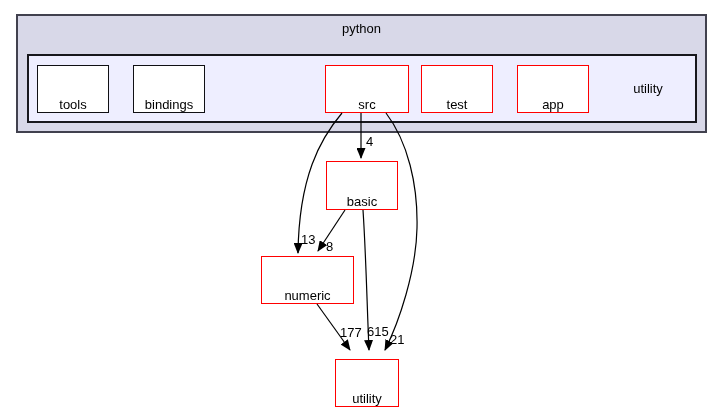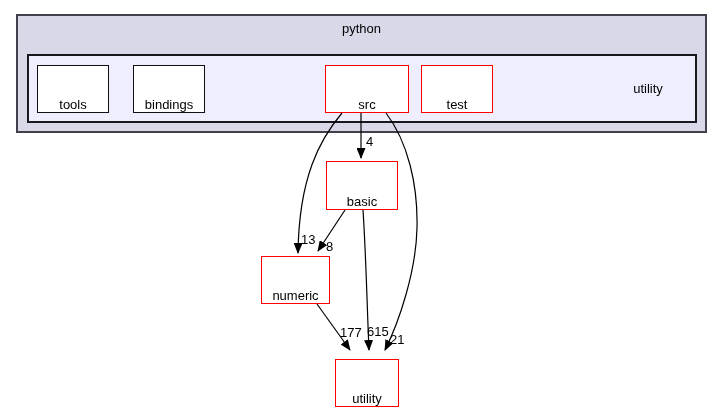--- a/index.html
+++ b/index.html
@@ -38,21 +38,21 @@
   .node.dark{border:1px solid var(--dark-border)}
   .node.red{border:1px solid var(--red-border)}
 
   .n-tools  {left:37px; top:65px}
   .n-toolbox{left:133px;top:65px}
   .n-test   {left:229px;top:65px}
   .n-src    {left:325px;top:65px;width:84px}
   .n-demo   {left:421px;top:65px}
   .n-app    {left:517px;top:65px}
   .n-basic  {left:326px;top:161px;height:49px}
-  .n-numeric{left:261px;top:256px;width:69px}
+  .n-numeric{left:261px;top:256px;width:93px}
   .n-utility{left:335px;top:359px;width:64px}
 
   svg.edges{position:absolute;left:0;top:0;width:723px;height:407px;pointer-events:none}
   svg.edges path.edge{fill:none;stroke:var(--edge);stroke-width:1.2px}
   svg.edges text{font-family:"Liberation Sans",sans-serif;font-size:13px;fill:var(--text);pointer-events:auto}
 </style>
 </head>
 <body>
 
 <div class="canvas">
@@ -67,20 +67,23 @@
     <span>tools</span>
   </div>
   <div class="node dark n-toolbox">
     <span>bindings</span>
   </div>
   <div class="node red n-src">
     <span>src</span>
   </div>
   <div class="node red n-demo">
     <span>test</span>
+  </div>
+  <div class="node red n-app">
+    <span>app</span>
   </div>
   <div class="node red n-basic">
     <span>basic</span>
   </div>
   <div class="node red n-numeric">
     <span>numeric</span>
   </div>
   <div class="node red n-utility">
     <span>utility</span>
   </div>

